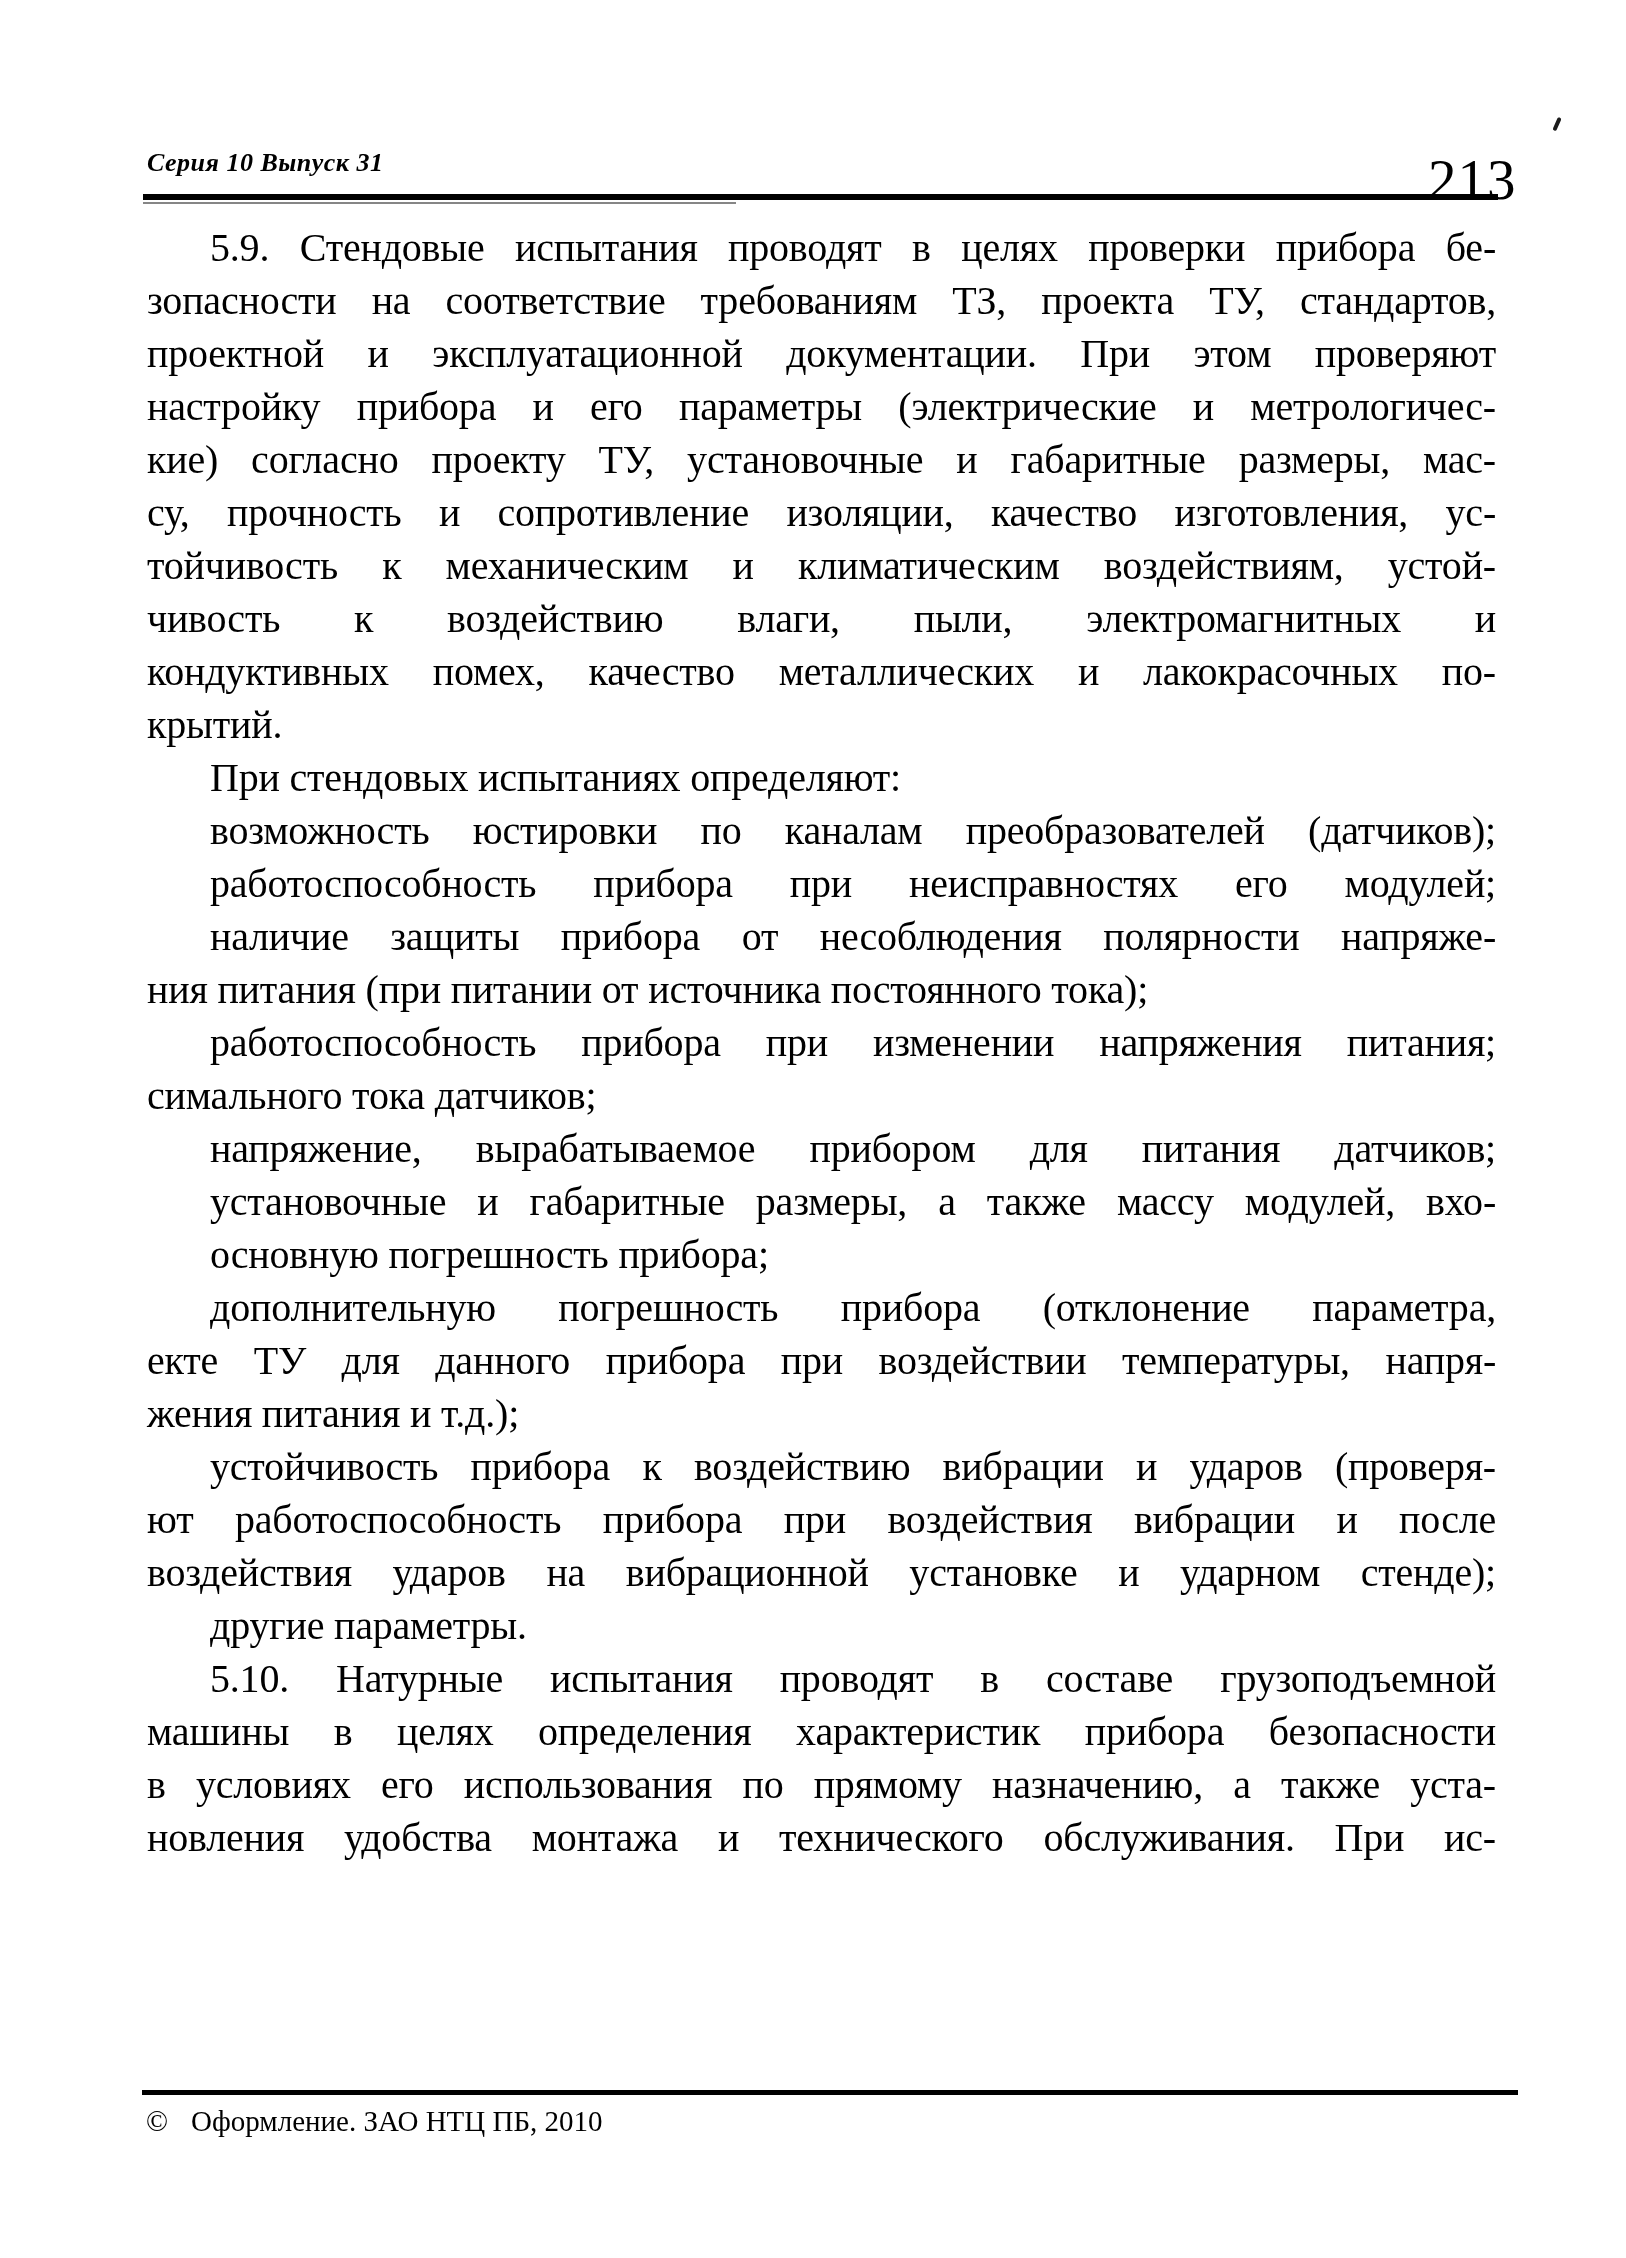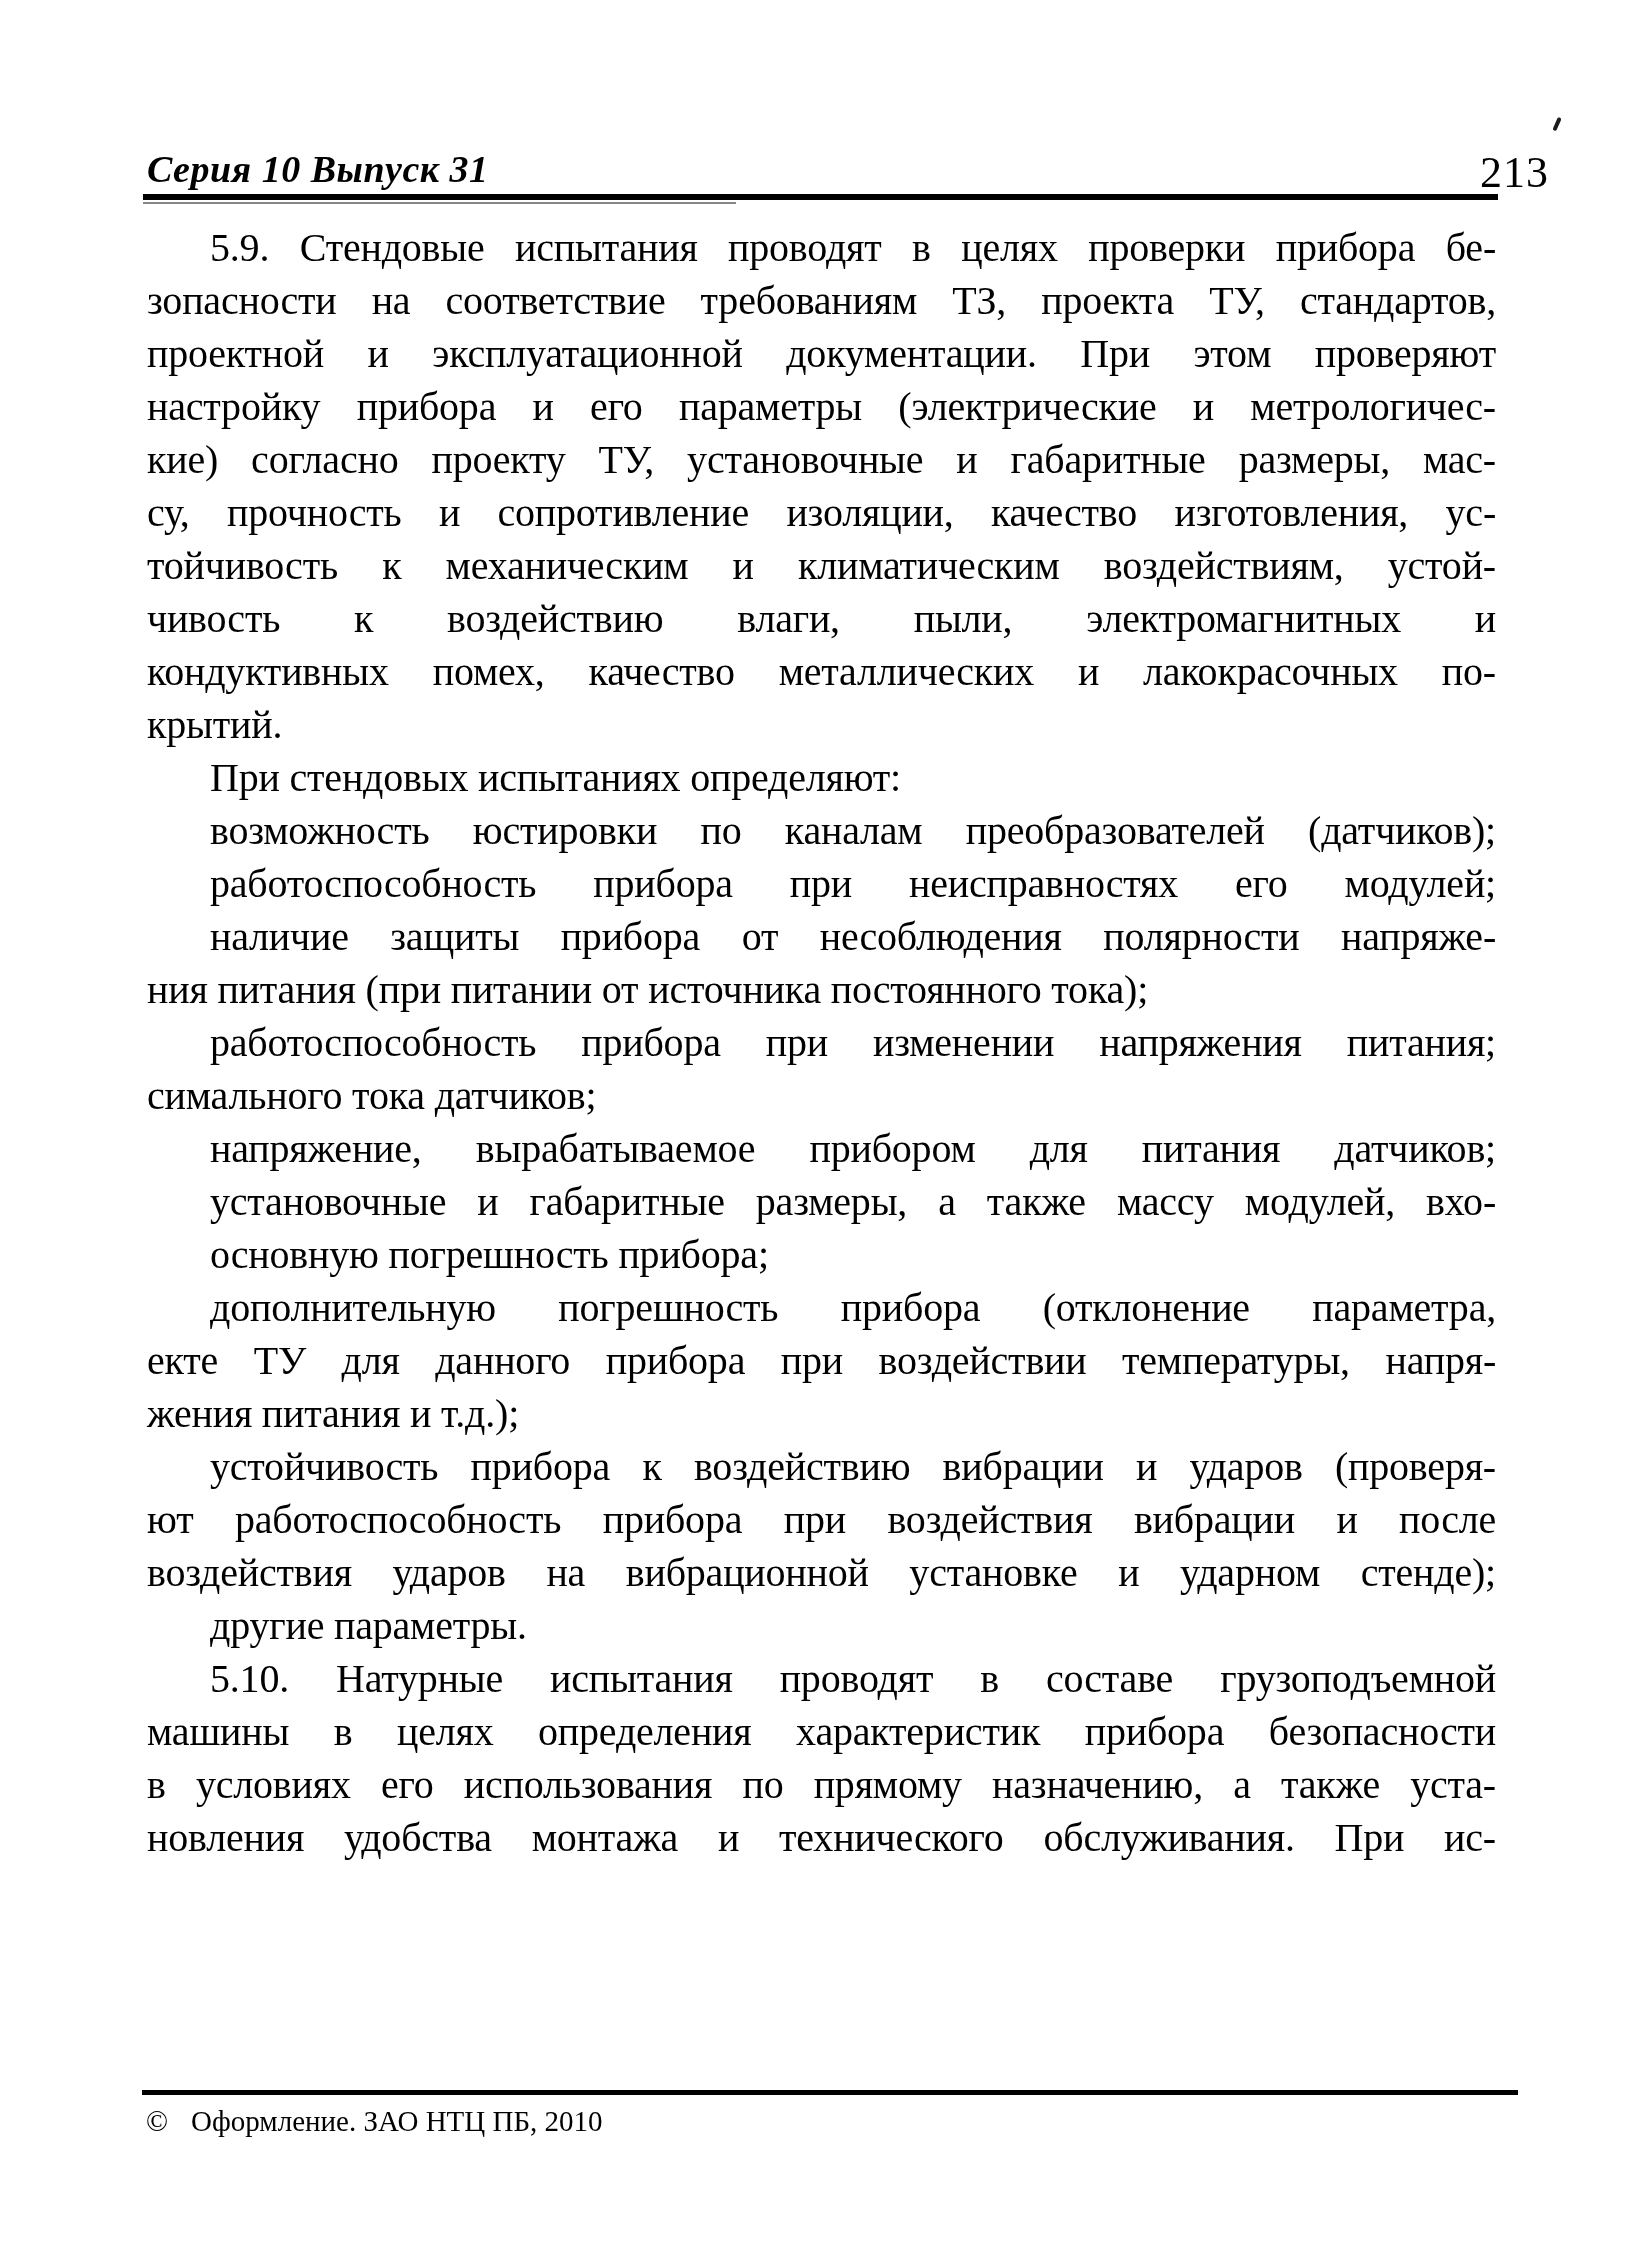--- a/index.html
+++ b/index.html
@@ -14,30 +14,30 @@
     margin: 0 auto;
   }
 
   
   .header-series {
     position: absolute;
     left: 147px;
     top: 149px;
     font-style: italic;
     font-weight: bold;
-    font-size: 38px;
+    font-size: 26px;
     line-height: 1.1;
     letter-spacing: 0.5px;
     white-space: nowrap;
   }
   .page-number {
     position: absolute;
-    left: 1480px;
+    left: 1428px;
     top: 151px;
-    font-size: 44px;
+    font-size: 57px;
     line-height: 1;
     letter-spacing: 1px;
   }
   .header-rule {
     position: absolute;
     left: 143px;
     top: 194px;
     width: 1355px;
     height: 5.7px;
     background: #000;

